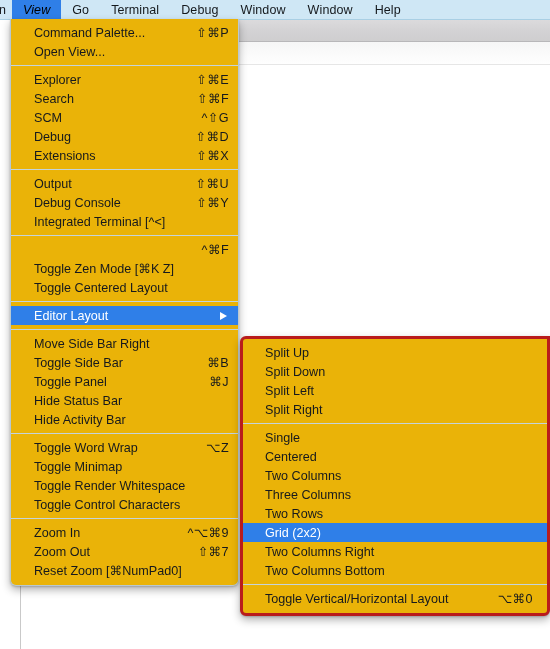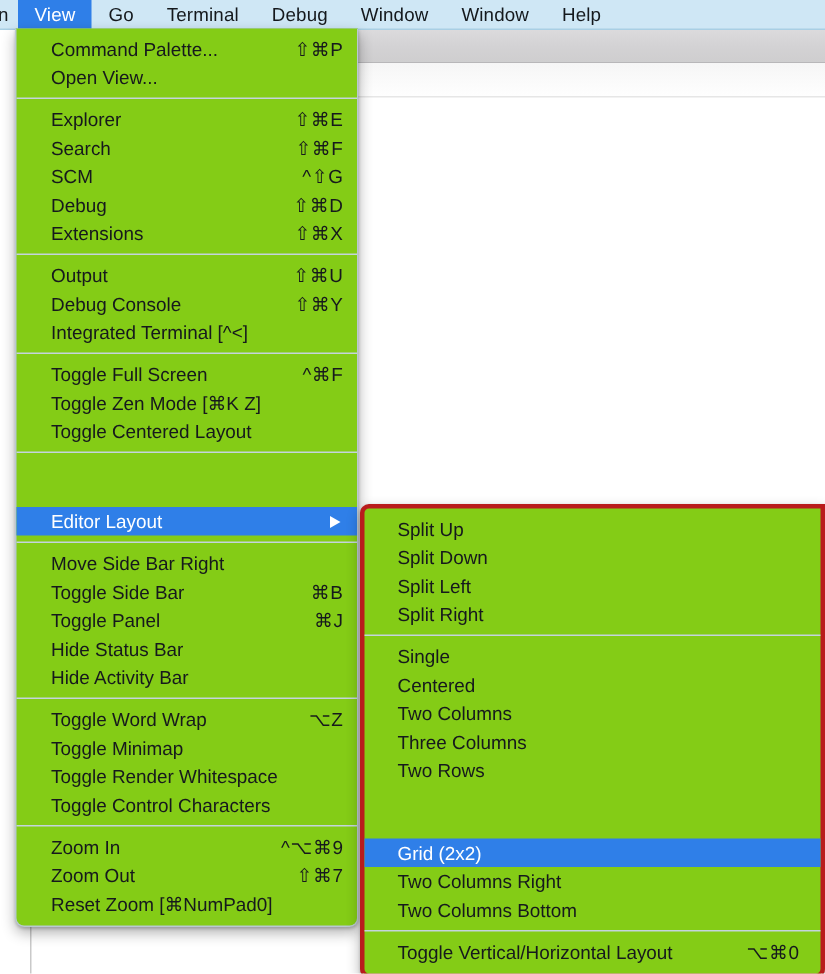--- a/index.html
+++ b/index.html
@@ -69,27 +69,28 @@
   }
   .menubar-item.truncated {
     padding-left: 0;
     padding-right: 6px;
     overflow: hidden;
     width: 6px;
     direction: rtl;
   }
   .menubar-item.active {
     background: #2f7fe8;
-    color: #ffffff;
+    color: #000000;
+    font-style: italic;
   }
 
   
   .menu-panel {
     position: absolute;
-    background: #84cc16;
+    background: #eab308;
     border: 1px solid #b9c9d1;
     border-top: none;
     box-shadow: 0 4px 9px rgba(0,0,0,0.30), 0 1px 2px rgba(0,0,0,0.18);
     box-sizing: border-box;
     padding: 4px 0 5px 0;
     z-index: 60;
   }
 
   #view-menu {
     left: 10px;
@@ -135,21 +136,20 @@
   .menu-row .accel {
     flex: 0 0 auto;
     font-size: 12.6px;
     color: #16191d;
     text-align: right;
     letter-spacing: 0.4px;
   }
   .menu-row.highlight {
     background: #2f7fe8;
     color: #ffffff;
-    margin-top: 36px;
   }
   .menu-row.highlight .accel,
   .menu-row.highlight .label {
     color: #ffffff;
   }
   .submenu-arrow {
     flex: 0 0 auto;
     width: 0;
     height: 0;
     border-top: 4.5px solid transparent;
@@ -229,21 +229,20 @@
       <span class="spacer"></span>
       <span class="accel">⇧⌘Y</span>
     </div>
     <div class="menu-row">
       <span class="label">Integrated Terminal [^&lt;]</span>
       <span class="spacer"></span>
       <span class="accel"></span>
     </div>
     <div class="sep"></div>
     <div class="menu-row">
-      <span class="label">Toggle Full Screen</span>
       <span class="spacer"></span>
       <span class="accel">^⌘F</span>
     </div>
     <div class="menu-row">
       <span class="label">Toggle Zen Mode [⌘K Z]</span>
       <span class="spacer"></span>
       <span class="accel"></span>
     </div>
     <div class="menu-row">
       <span class="label">Toggle Centered Layout</span>

